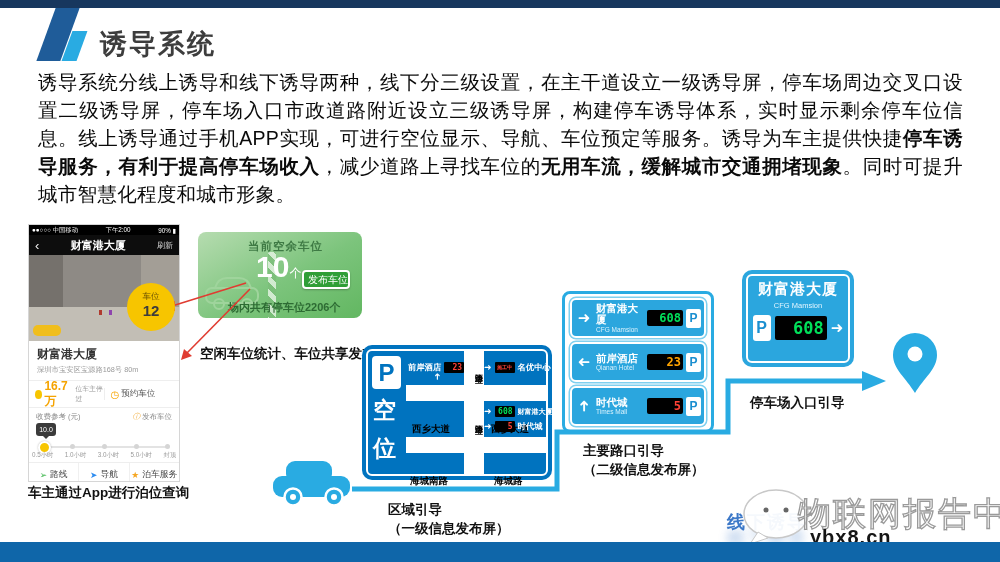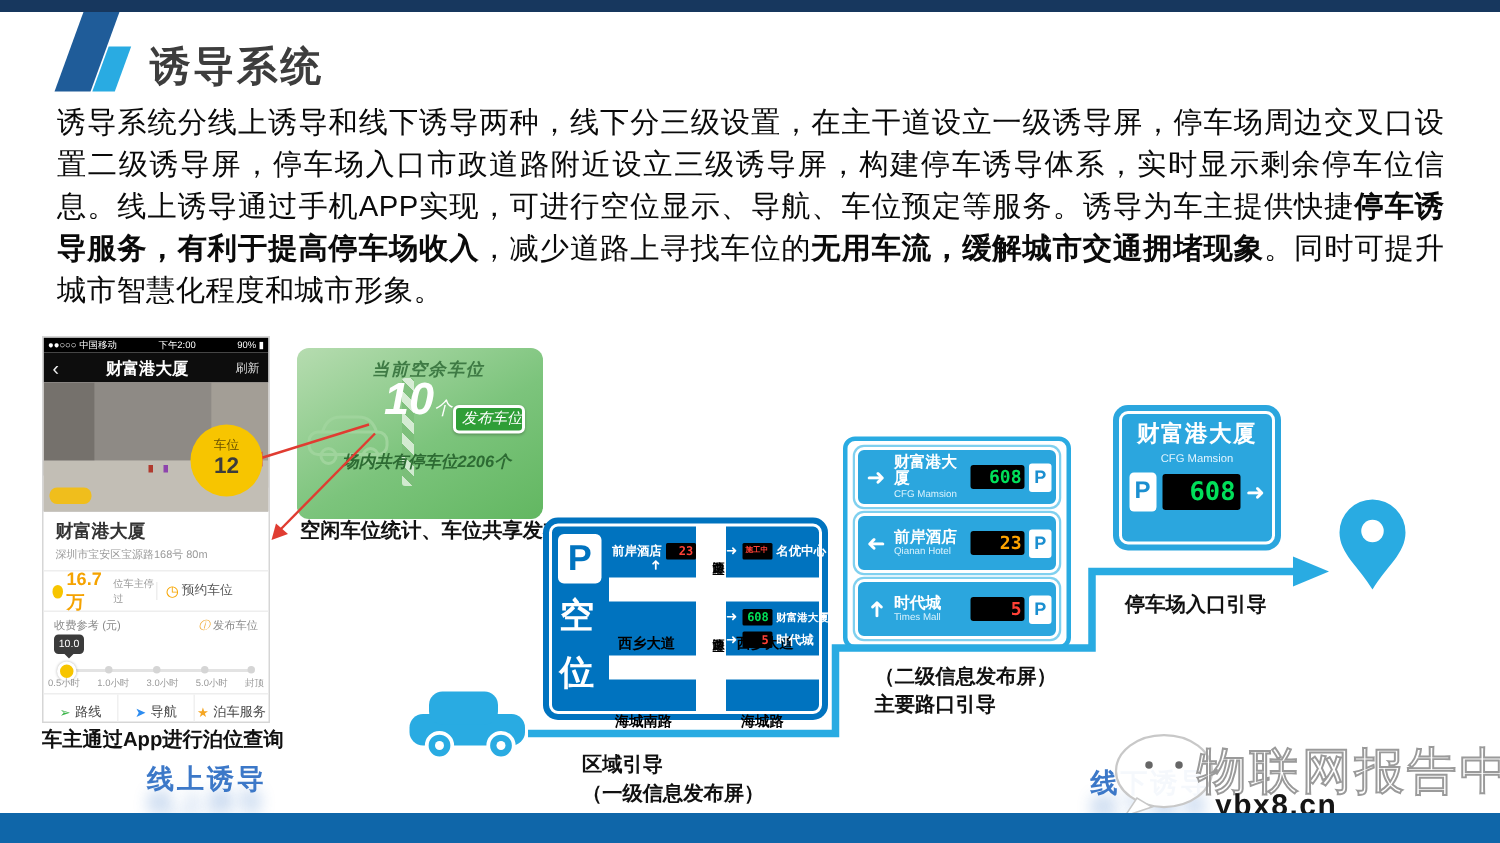--- a/index.html
+++ b/index.html
@@ -70,22 +70,22 @@
   .sl-active{position:absolute;left:9px;top:19px;width:9px;height:9px;border-radius:50%;background:#F7C500;
              border:2px solid #fff;box-shadow:0 0 2px rgba(0,0,0,.3);}
   .sl-labels{position:absolute;left:3px;right:3px;top:29px;display:flex;justify-content:space-between;
              font-size:6.3px;color:#999;}
   .ph-toolbar{display:flex;height:24px;border-top:1px solid #eee;}
   .ph-toolbar .titem{flex:1;display:flex;align-items:center;justify-content:center;gap:3px;
                      font-size:8.8px;color:#444;border-left:1px solid #f0f0f0;}
   .ph-toolbar .titem:first-child{border-left:none;}
   .ticon0{color:#3BB54A;}.ticon1{color:#2D8CF0;}.ticon2{color:#F5A623;}
   
-  .gcard{position:absolute;left:198px;top:232px;width:164px;height:114px;border-radius:8px;
-         background:linear-gradient(150deg,#b6dcb0,#7cc47c 55%,#62b761);overflow:hidden;font-style:italic;}
+  .gcard{position:absolute;left:198px;top:232px;width:164px;height:86px;border-radius:8px;
+         background:linear-gradient(150deg,#b6dcb0,#7cc47c 55%,#62b761);overflow:hidden;}
   .g-title{position:absolute;left:50px;top:7px;font-size:11.5px;color:#3e7a44;letter-spacing:1px;font-weight:600;}
   .g-pole{position:absolute;left:70px;top:20px;width:8px;height:72px;border-radius:2px;opacity:.75;
           background:repeating-linear-gradient(45deg,#eef7ec 0 5px,#7bbd79 5px 10px);}
   .g-count{position:absolute;left:58px;top:18px;color:#fff;}
   .g-count b{font-size:30px;font-weight:700;}
   .g-count span{font-size:12px;}
   .g-btn{position:absolute;left:104px;top:38px;width:44px;height:15px;background:#2F9E37;border:2px solid #fff;
          border-radius:4px;color:#fff;font-size:10px;line-height:15px;text-align:right;box-shadow:0 1px 2px rgba(0,0,0,.25);}
   .g-total{position:absolute;left:30px;top:68px;font-size:11px;font-weight:600;color:#2d6b33;}
   .g-carsvg{position:absolute;left:4px;top:38px;}
@@ -234,21 +234,20 @@
         <span class="ticon1">➤</span>
         <span>导航</span>
       </div>
       <div class="titem">
         <span class="ticon2">★</span>
         <span>泊车服务</span>
       </div>
     </div>
   </div>
   <div class="cap cap-phone">车主通过App进行泊位查询</div>
-  <div class="label-blue label-online">线上诱导</div>
 
   <div class="gcard">
     <div class="g-title">当前空余车位</div>
     <svg class="g-carsvg" width="62" height="44" viewBox="0 0 62 44">
       <rect x="4" y="18" width="52" height="15" rx="6" fill="none" stroke="#9fd49c" stroke-width="2"></rect>
       <path d="M13 18 q3 -10 12 -10 h12 q9 0 12 10" fill="none" stroke="#9fd49c" stroke-width="2"></path>
       <circle cx="17" cy="34" r="5" fill="none" stroke="#9fd49c" stroke-width="2"></circle>
       <circle cx="45" cy="34" r="5" fill="none" stroke="#9fd49c" stroke-width="2"></circle>
     </svg>
     <div class="g-pole"></div>
@@ -322,22 +321,22 @@
       <i class="arr arr-up j-arrow"></i>
       <div class="j-names">
         <div class="j-name">时代城</div>
         <div class="j-en">Times Mall</div>
       </div>
       <div class="j-display" style="color: rgb(255, 65, 54);">5</div>
       <div class="j-pbox">P</div>
     </div>
   </div>
   <div class="cap cap-junction">
+    <div>主要路口引导</div>
     <div>（二级信息发布屏）</div>
-    <div>主要路口引导</div>
   </div>
 
   <div class="esign">
     <div class="e-name">财富港大厦</div>
     <div class="e-en">CFG Mamsion</div>
     <div class="e-row">
       <div class="e-pbox">P</div>
       <div class="e-display" style="color: rgb(0, 224, 90);">608</div>
       <i class="arr e-arrow"></i>
     </div>

